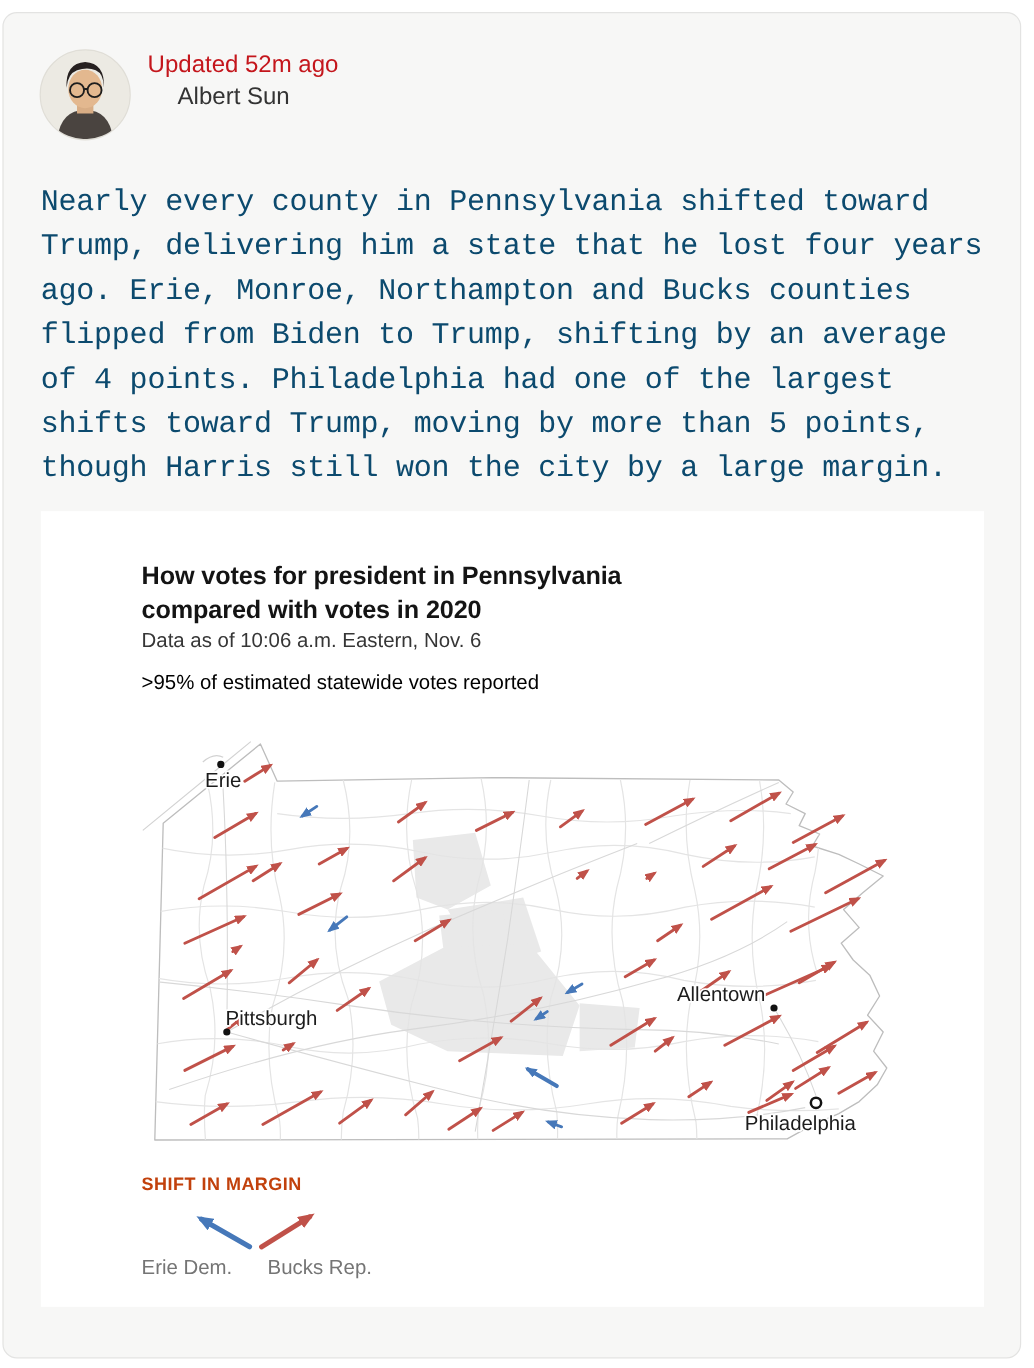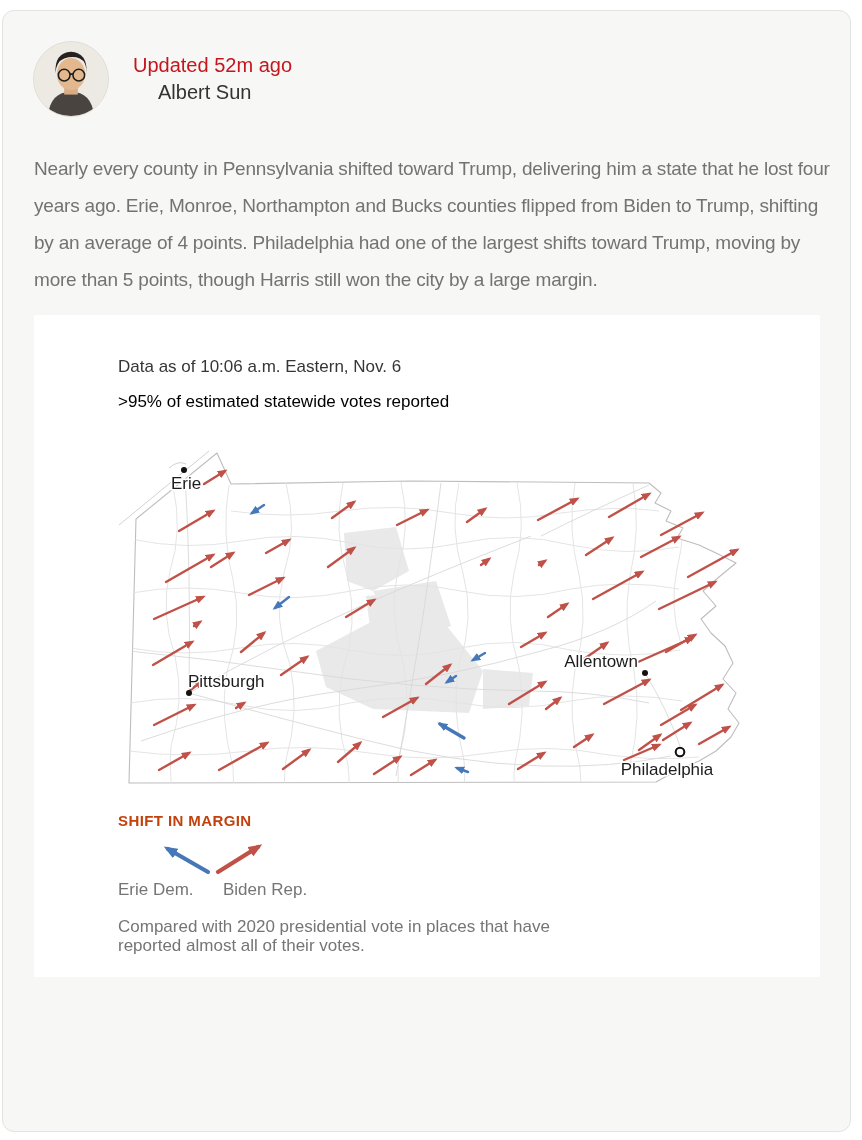--- a/index.html
+++ b/index.html
@@ -13,35 +13,36 @@
   .post-card{
     margin:10px 11px 0 2px;
     height:1122px;
     background:var(--card-bg);
     border:1px solid var(--card-border);
     border-radius:12px;
     overflow:hidden;
   }
 
   
-  .post-header{display:flex; align-items:center; gap:24px; padding:30px 0 0 30px;}
+  .post-header{display:flex; align-items:flex-start; gap:14px; padding:30px 0 0 30px;}
   .avatar{
     width:76px; height:76px; border-radius:50%;
     background:#eceae3; border:1px solid #e0ded7; overflow:hidden; flex:0 0 auto;
   }
   .avatar svg{display:block; width:100%; height:100%;}
   .byline{display:flex; flex-direction:column;}
   .updated{font-size:20px; line-height:27px; font-weight:500; color:var(--updated-red);}
   .author{font-size:20px; line-height:27px; font-weight:400; color:#333333;margin-left:25px;}
 
   
   .post-body{
     margin:33px 20px 0 31px;
-    font-size:19px; line-height:37px; color:#737373;
+    font-size:25px; line-height:37px; color:#0c4a6e;
     letter-spacing:-0.2px;
+    font-family:Liberation Mono, monospace;
   }
 
   
   .figure-card{
     margin:17px 0 0 31px;
     width:786px;
     background:#ffffff;
     padding:41px 0 22px 84px;
   }
   .figure-title{
@@ -106,20 +107,21 @@
       </div>
       <div class="byline">
         <div class="updated">Updated 52m ago</div>
         <div class="author">Albert Sun</div>
       </div>
     </header>
 
     <p class="post-body">Nearly every county in Pennsylvania shifted toward Trump, delivering him a state that he lost four years ago. Erie, Monroe, Northampton and Bucks counties flipped from Biden to Trump, shifting by an average of 4 points. Philadelphia had one of the largest shifts toward Trump, moving by more than 5 points, though Harris still won the city by a large margin.</p>
 
     <section class="figure-card">
+      <h2 class="figure-title">How votes for president in Pennsylvania compared with votes in 2020</h2>
       <p class="figure-subtitle">Data as of 10:06 a.m. Eastern, Nov. 6</p>
       <p class="figure-note">&gt;95% of estimated statewide votes reported</p>
 
       <div class="map-wrap">
         <svg id="map-svg" width="650" height="350" viewBox="0 0 650 350">
           <defs>
             <clipPath id="pa-clip">
               <path d="M25,78 L106,12 L120,43 L300,40 L538,42 L550,52 L544,62 L560,70 L555,80 L572,87 L566,97 L588,104 L605,112 L625,122 L608,136 L592,150 L605,165 L590,178 L600,192 L614,205 L622,222 L612,238 L625,252 L617,268 L628,282 L620,296 L605,310 L588,320 L565,330 L545,341 L18,342 Z"></path>
             </clipPath>
             <marker id="head-rep" markerWidth="10" markerHeight="8" refX="7" refY="4" orient="auto" markerUnits="userSpaceOnUse">
@@ -258,20 +260,19 @@
           </marker>
           <marker id="big-rep" markerWidth="14" markerHeight="11" refX="9" refY="5.5" orient="auto" markerUnits="userSpaceOnUse">
             <path class="head-rep" d="M0,0 L14,5.5 L0,11 Z"></path>
           </marker>
         </defs>
         <line class="legend-line dem" x1="58" y1="34" x2="18" y2="11" marker-end="url(#big-dem)"></line>
         <line class="legend-line rep" x1="68" y1="34" x2="108" y2="9" marker-end="url(#big-rep)"></line>
       </svg>
 
       <div class="legend-labels">
-        <span class="dem-label">Erie Dem.</span><span class="rep-label">Biden Rep.</span>
-      </div>
-
-      <p class="figure-caption">Compared with 2020 presidential vote in places that have reported almost all of their votes.</p>
+        <span class="dem-label">Erie Dem.</span><span class="rep-label">Bucks Rep.</span>
+      </div>
+
     </section>
 
   </article>
 </div>
 
 </body></html>

